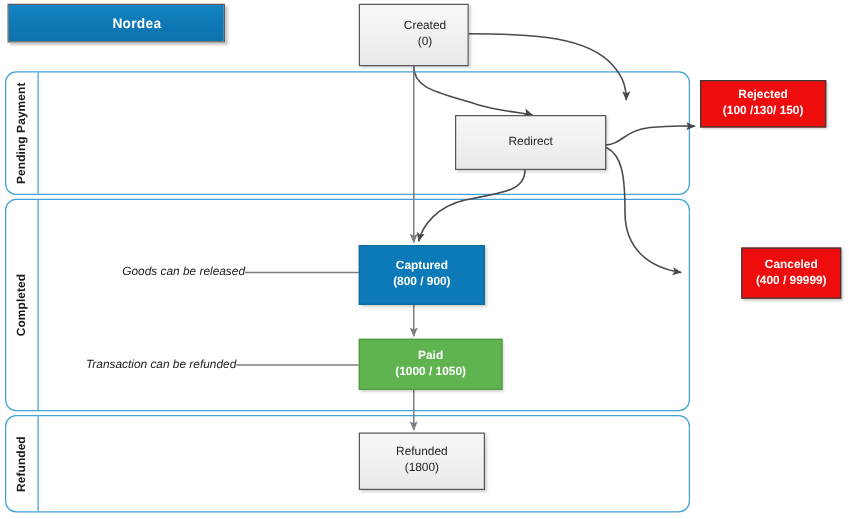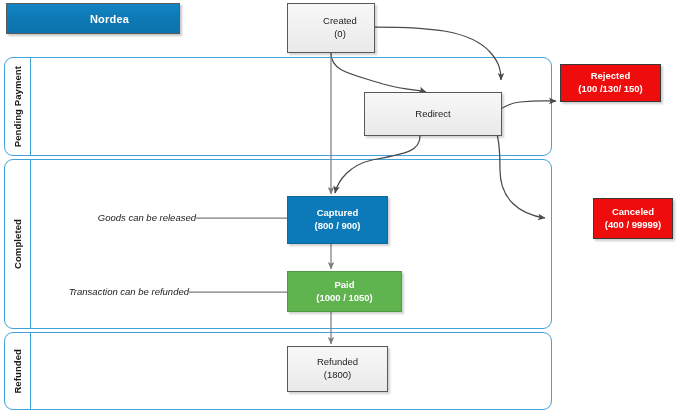--- a/index.html
+++ b/index.html
@@ -199,21 +199,21 @@
   </svg>
 
   <div class="annotation" style="left:56px; top:212px; width:140px;">Goods can be released</div>
   <div class="annotation" style="left:39px; top:286px; width:150px;">Transaction can be refunded</div>
 
   <div class="node grey" style="left:287px; top:3px; width:88px; height:50px;padding-left:18px;">
     <span class="n-title">Created</span>
     <span class="n-code">(0)</span>
   </div>
 
-  <div class="node grey" style="left:364px; top:92px; width:138px; height:44px;">
+  <div class="node grey" style="left:364px; top:92px; width:121px; height:44px;">
     <span class="n-title">Redirect</span>
   </div>
 
   <div class="node red" style="left:560px; top:64px; width:101px; height:38px;">
     <span class="n-title">Rejected</span>
     <span class="n-code">(100 /130/ 150)</span>
   </div>
 
   <div class="node blue" style="left:287px; top:196px; width:101px; height:48px;">
     <span class="n-title">Captured</span>

